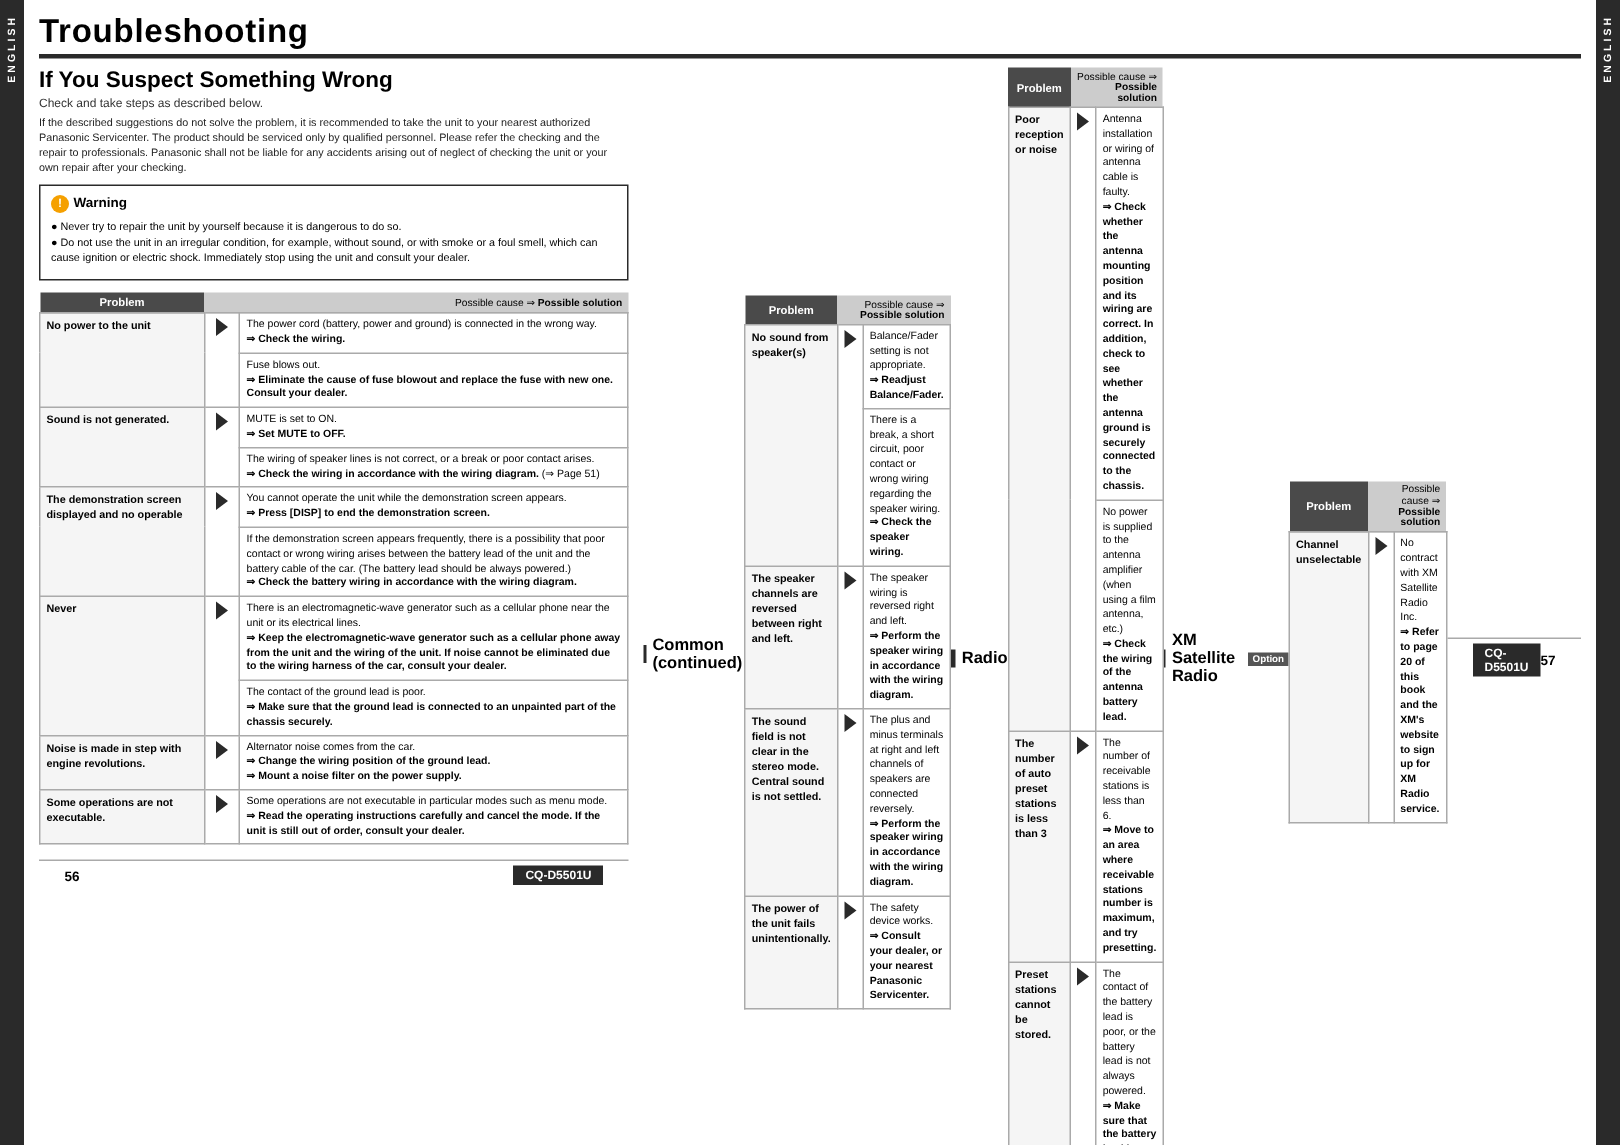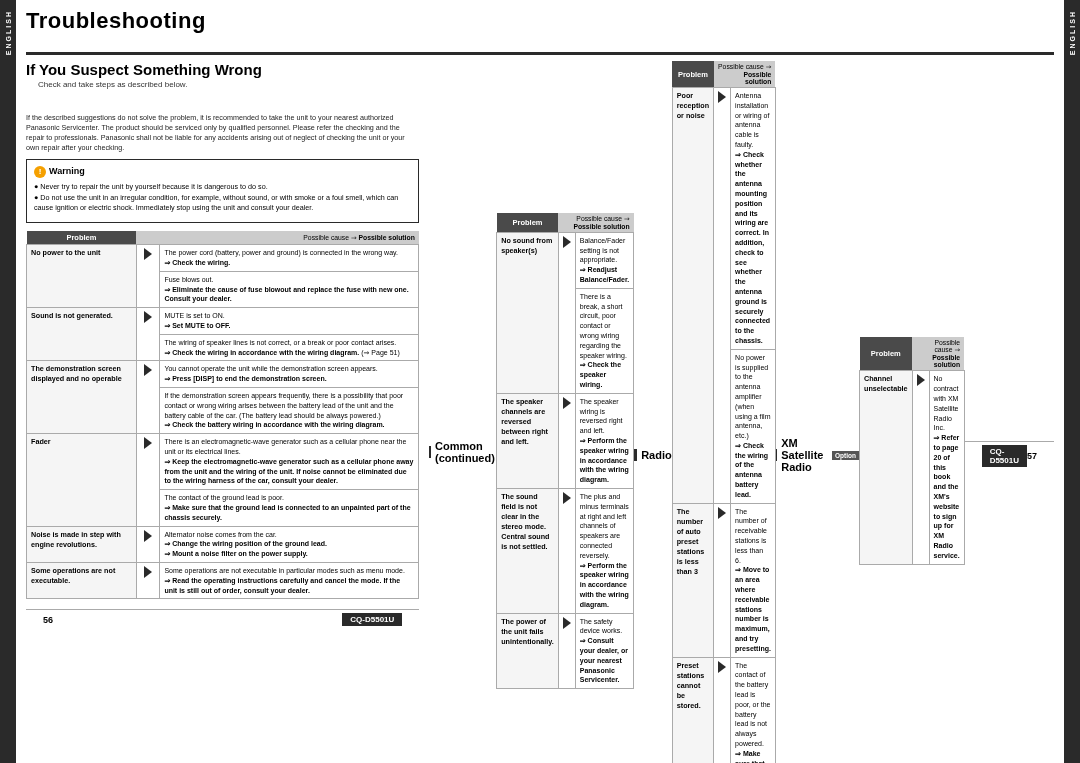--- a/index.html
+++ b/index.html
@@ -50,40 +50,38 @@
       flex: 1;
       display: flex;
       flex-direction: column;
       padding: 8px 10px 4px 10px;
     }
     .page-title {
       font-size: 22px;
       font-weight: bold;
       border-bottom: 3px solid #2a2a2a;
       margin-bottom: 6px;
-      padding-bottom: 18px;
+      padding-bottom: 2px;
       letter-spacing: 0.5px;
     }
     .if-wrong-title {
       font-size: 15px;
       font-weight: bold;
       margin-bottom: 2px;
     }
     .if-wrong-subtitle {
       font-size: 8px;
       margin-bottom: 4px;
       color: #333;
-      margin-left: 12px;
     }
     .body-text {
       font-size: 7.2px;
       line-height: 1.4;
       margin-bottom: 6px;
       color: #222;
-      margin-top: 20px;
     }
     .two-columns {
       display: flex;
       gap: 10px;
       flex: 1;
     }
     .left-col {
       flex: 1;
       display: flex;
       flex-direction: column;
@@ -275,21 +273,21 @@
             <tr>
               <td class="prob-cell" rowspan="2">The demonstration screen displayed and no operable</td>
               <td class="arrow-cell" rowspan="2"><div class="arrow-right"></div></td>
               <td class="sol-cell">You cannot operate the unit while the demonstration screen appears.<br><span class="bold-sol">⇒ Press [DISP] to end the demonstration screen.</span></td>
             </tr>
             <tr>
               <td class="sol-cell">If the demonstration screen appears frequently, there is a possibility that poor contact or wrong wiring arises between the battery lead of the unit and the battery cable of the car. (The battery lead should be always powered.)<br><span class="bold-sol">⇒ Check the battery wiring in accordance with the wiring diagram.</span></td>
             </tr>
 
             <tr>
-              <td class="prob-cell" rowspan="2">Fader</td>
+              <td class="prob-cell" rowspan="2">Never</td>
               <td class="arrow-cell" rowspan="2"><div class="arrow-right"></div></td>
               <td class="sol-cell">There is an electromagnetic-wave generator such as a cellular phone near the unit or its electrical lines.<br><span class="bold-sol">⇒ Keep the electromagnetic-wave generator such as a cellular phone away from the unit and the wiring of the unit. If noise cannot be eliminated due to the wiring harness of the car, consult your dealer.</span></td>
             </tr>
             <tr>
               <td class="sol-cell">The contact of the ground lead is poor.<br><span class="bold-sol">⇒ Make sure that the ground lead is connected to an unpainted part of the chassis securely.</span></td>
             </tr>
 
             <tr>
               <td class="prob-cell">Noise is made in step with engine revolutions.</td>
               <td class="arrow-cell"><div class="arrow-right"></div></td>

